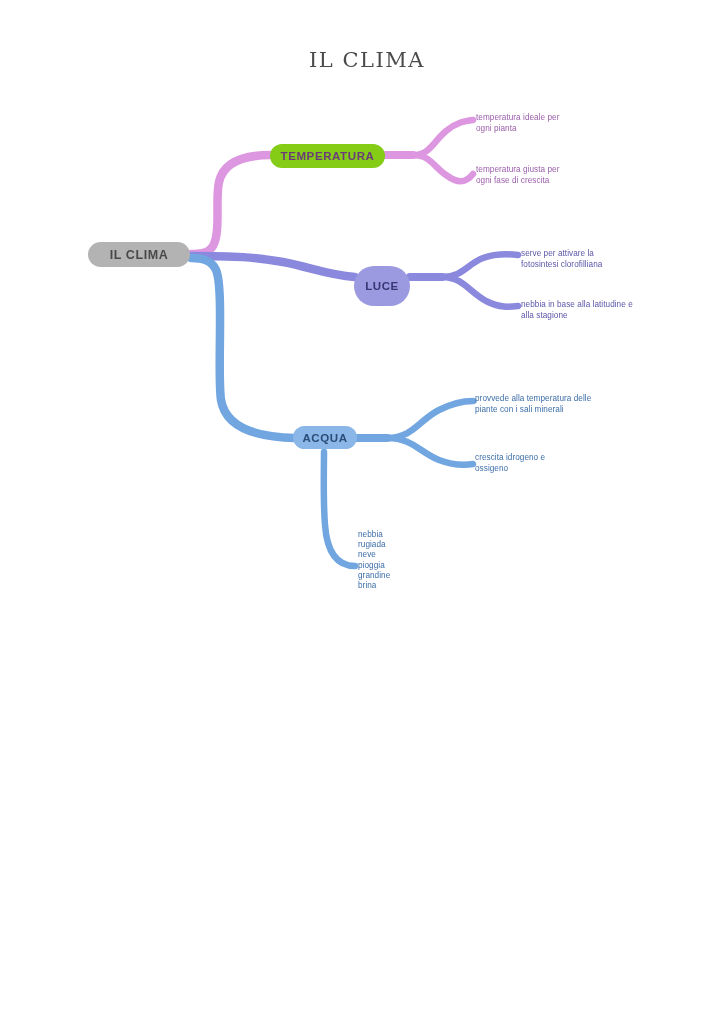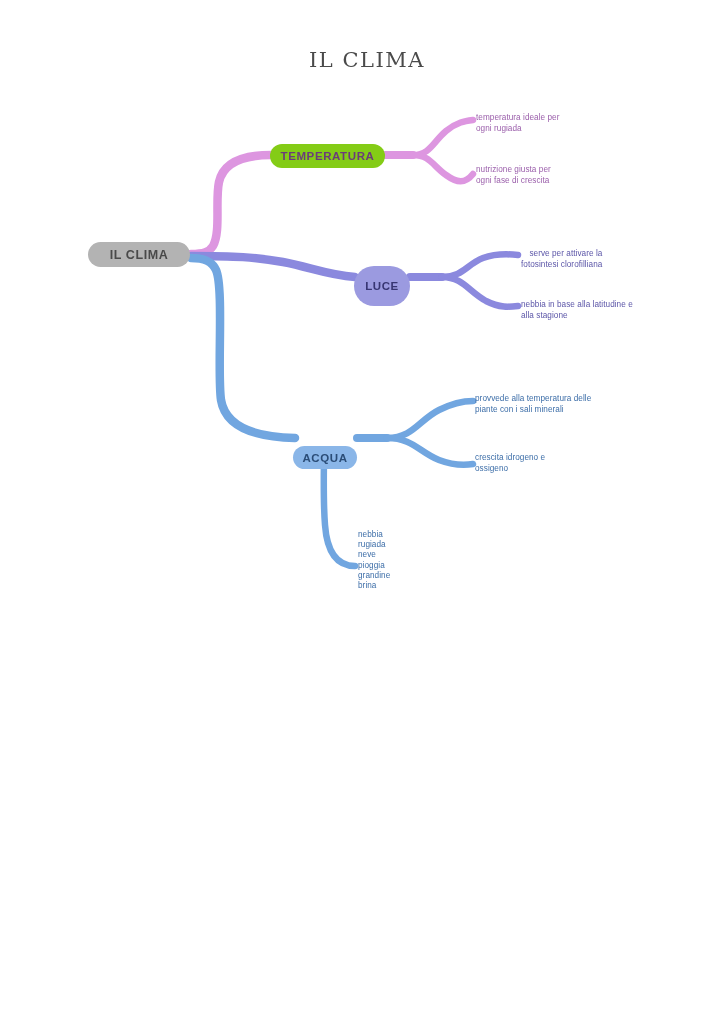--- a/index.html
+++ b/index.html
@@ -112,21 +112,20 @@
     font-size: 11.5px;
     color: #383673;
   }
 
   .node-acqua {
     left: 288px;
     top: 426px;
     width: 64px;
     height: 23px;
     background: #8ab6e8;
-    margin-top: 20px;
   }
   .node-acqua .node-label {
     font-size: 11.5px;
     color: #2b4d77;
   }
 
   
   .leaf {
     position: absolute;
     font-family: "Liberation Sans", sans-serif;
@@ -134,21 +133,21 @@
     line-height: 10.5px;
     letter-spacing: 0.05px;
     white-space: pre-line;
   }
   .leaf-pink { color: #9b5fab; }
   .leaf-purple { color: #5c56a8; }
   .leaf-blue { color: #3d6ea8; }
 
   .leaf-t1 { left: 471px; top: 113px; }
   .leaf-t2 { left: 471px; top: 165px; }
-  .leaf-l1 { left: 516px; top: 249px; text-align: right; }
+  .leaf-l1 { left: 516px; top: 249px; }
   .leaf-l2 { left: 516px; top: 300px; }
   .leaf-a1 { left: 470px; top: 394px; }
   .leaf-a2 { left: 470px; top: 453px; }
   .leaf-a3 {
     left: 353px;
     top: 530px;
     line-height: 10.2px;
   }
 </style>
 </head>
@@ -207,23 +206,23 @@
 
   <div class="node node-luce">
     <span class="node-label">LUCE</span>
   </div>
 
   <div class="node node-acqua">
     <span class="node-label">ACQUA</span>
   </div>
 
   <div class="leaf leaf-pink leaf-t1">temperatura ideale per
-ogni rugiada</div>
-
-  <div class="leaf leaf-pink leaf-t2">nutrizione giusta per
+ogni pianta</div>
+
+  <div class="leaf leaf-pink leaf-t2">temperatura giusta per
 ogni fase di crescita</div>
 
   <div class="leaf leaf-purple leaf-l1">serve per attivare la
 fotosintesi clorofilliana</div>
 
   <div class="leaf leaf-purple leaf-l2">nebbia in base alla latitudine e
 alla stagione</div>
 
   <div class="leaf leaf-blue leaf-a1">provvede alla temperatura delle
 piante con i sali minerali</div>

